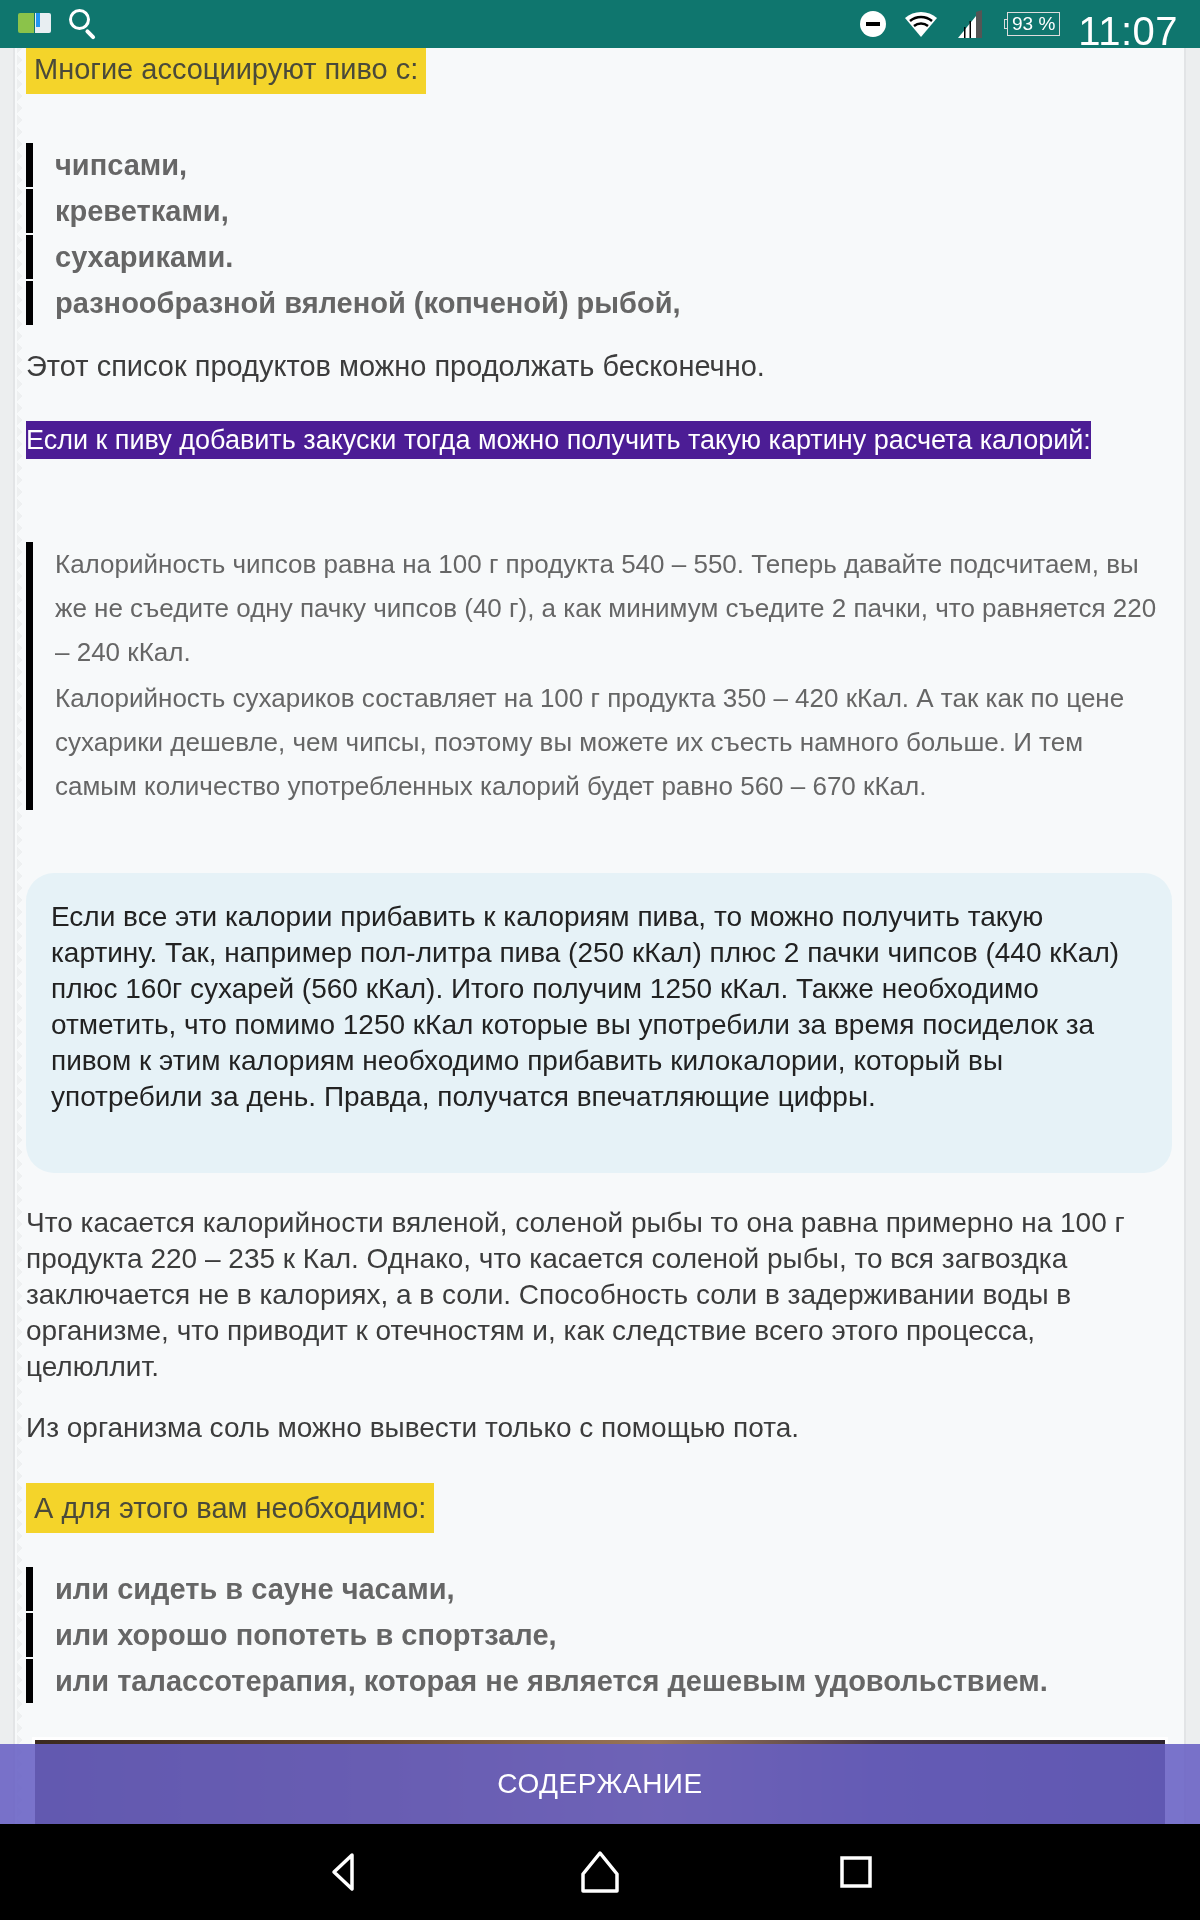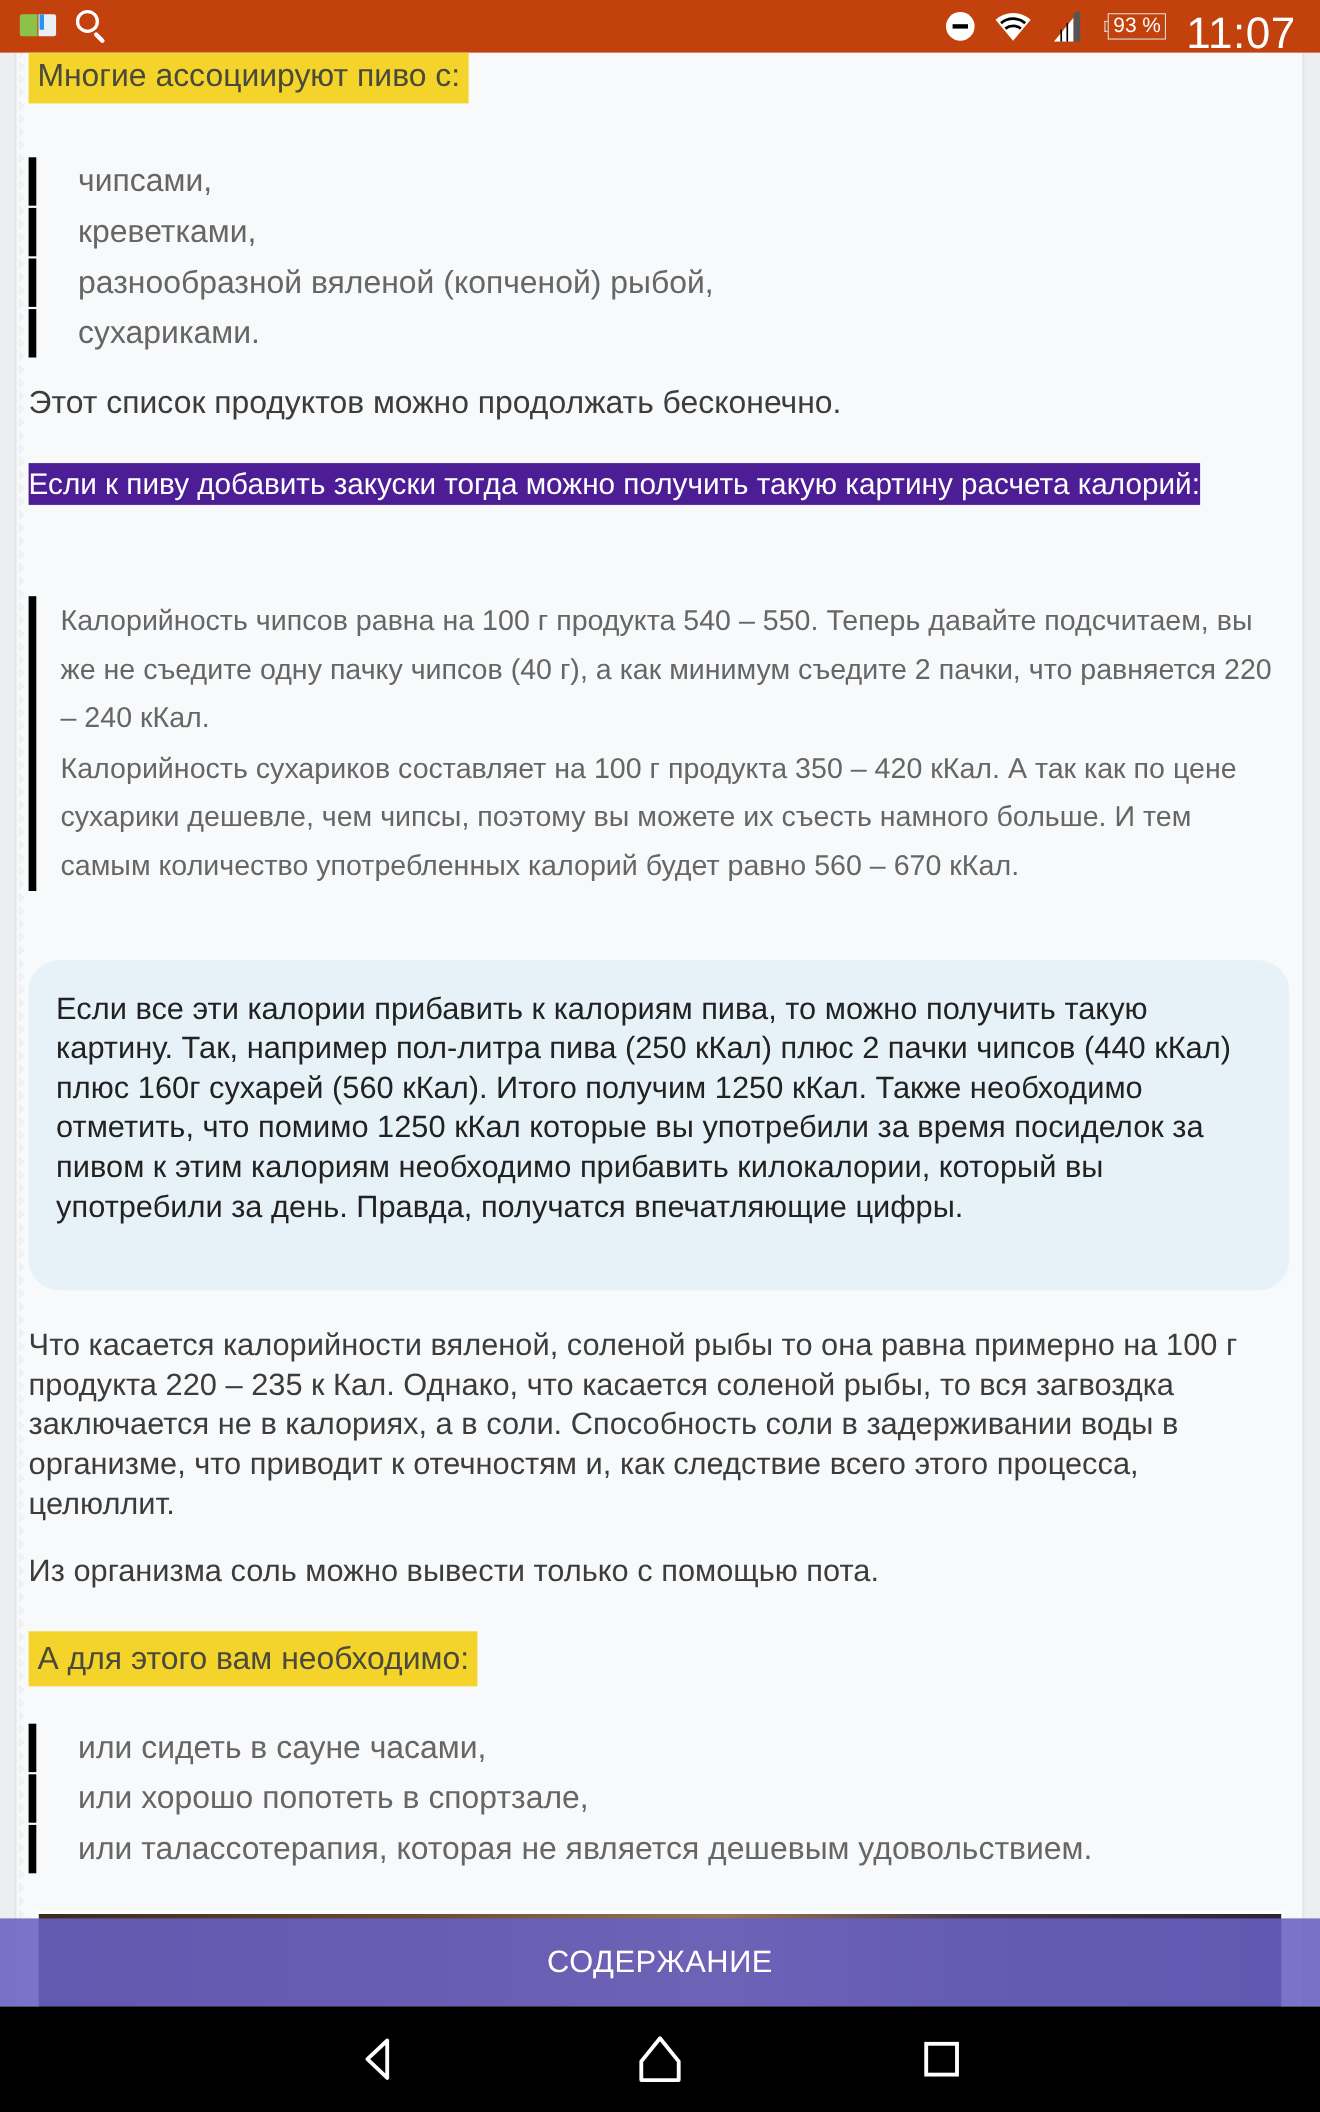--- a/index.html
+++ b/index.html
@@ -1,20 +1,20 @@
 <!DOCTYPE html>
 <html><head>
   <meta charset="utf-8">
   <style>
     * { box-sizing: border-box; margin: 0; padding: 0; }
     html, body { width: 1200px; height: 1920px; overflow: hidden; background: #f0f1f2; }
     body { position: relative; font-family: "Liberation Sans", "DejaVu Sans", sans-serif; }
 
     
-    .statusbar { position: absolute; left: 0; top: 0; width: 1200px; height: 48px; background: #c2410c; color: #fff; }
+    .statusbar { position: absolute; left: 0; top: 0; width: 1200px; height: 48px; background: #0f766e; color: #fff; }
     .sb-left { position: absolute; left: 18px; top: 8px; display: flex; align-items: center; gap: 16px; }
     .sb-right { position: absolute; right: 22px; top: 0; height: 48px; display: flex; align-items: center; gap: 18px; }
     .book-icon { width: 34px; height: 24px; position: relative; }
     .book-icon .pg-l { position: absolute; left: 0; top: 2px; width: 16px; height: 20px; background: #8bc34a; border-radius: 2px 0 0 2px; }
     .book-icon .pg-r { position: absolute; left: 17px; top: 2px; width: 16px; height: 20px; background: #e8eef2; border-radius: 0 2px 2px 0; }
     .book-icon .rib { position: absolute; left: 18px; top: 2px; width: 4px; height: 14px; background: #2196f3; }
     .search-icon { width: 30px; height: 30px; position: relative; }
     .search-icon .ring { position: absolute; left: 1px; top: 1px; width: 21px; height: 21px; border: 3.5px solid #fff; border-radius: 50%; }
     .search-icon .handle { position: absolute; left: 18px; top: 20px; width: 12px; height: 4px; background: #fff; transform: rotate(45deg); transform-origin: left center; border-radius: 2px; }
     .dnd-icon { width: 26px; height: 26px; border-radius: 50%; background: #fff; position: relative; }
@@ -32,21 +32,21 @@
     .zigzag { position: absolute; left: 2px; top: 0; width: 12px; height: 1776px; opacity: 0.5;
       background-image: linear-gradient(135deg, #e6e8ea 25%, transparent 25%), linear-gradient(45deg, #e6e8ea 25%, transparent 25%);
       background-size: 12px 12px; background-position: 0 0; }
 
     .content { position: absolute; left: 26px; top: 0; width: 1146px; }
     .hl-yellow { display: inline-block; background: #f4d42a; color: #4a4a3a; font-size: 29px; padding: 0 8px; height: 50px; line-height: 50px; }
     .hl-purple { background: #4c1d95; color: #fff; font-size: 27px; line-height: 50px; padding: 4px 0; box-decoration-break: clone; -webkit-box-decoration-break: clone; }
     .purple-wrap { width: 1146px; line-height: 50px; }
 
     .bar-list { list-style: none; }
-    .bar-list li { border-left: 7px solid #000; padding-left: 38px; color: #666; font-size: 29px; line-height: 44px; margin-bottom: 2px; }
+    .bar-list li { border-left: 7px solid #000; padding-left: 22px; color: #666; font-size: 29px; line-height: 44px; margin-bottom: 2px; font-weight: bold; }
     .quote { border-left: 7px solid #000; padding-left: 22px; color: #666; font-size: 26px; line-height: 44px; }
     .quote p { margin-bottom: 2px; }
 
     .para { color: #3c3c3c; font-size: 28px; line-height: 36px; }
     .infobox { background: #e6f2f7; border-radius: 28px; padding: 26px 26px 36px 25px; color: #222; font-size: 28px; line-height: 36px; }
 
     
     .bottom-img { position: absolute; left: 32px; top: 1689px; width: 1136px; height: 120px; border: 3px solid #fff;
       background: linear-gradient(90deg, #3b2a20 0%, #6b4a34 30%, #9a7658 55%, #4a3a48 75%, #2e2530 100%); }
     .contents-bar { position: absolute; left: 0; top: 1696px; width: 1200px; height: 80px; background: rgba(104, 96, 196, 0.88); display: flex; align-items: center; justify-content: center; cursor: pointer; }
@@ -98,22 +98,22 @@
   </div>
 
   <div class="content">
     <div style="position:absolute; top:-4px; left:0;">
       <span class="hl-yellow">Многие ассоциируют пиво с:</span>
     </div>
 
     <ul class="bar-list" style="position:absolute; top:95px; left:0; width:1146px;">
       <li>чипсами,</li>
       <li>креветками,</li>
+      <li>сухариками.</li>
       <li>разнообразной вяленой (копченой) рыбой,</li>
-      <li>сухариками.</li>
     </ul>
 
     <p class="para" style="position:absolute; top:300px; left:0; width:1146px; font-size:29px;">Этот список продуктов можно продолжать бесконечно.</p>
 
     <div class="purple-wrap" style="position:absolute; top:367px; left:0;">
       <span class="hl-purple"> Если к пиву добавить закуски тогда можно получить такую картину расчета калорий:</span>
     </div>
 
     <div class="quote" style="position:absolute; top:494px; left:0; width:1146px;">
       <p>Калорийность чипсов равна на 100 г продукта 540 – 550. Теперь давайте подсчитаем, вы же не съедите одну пачку чипсов (40 г), а как минимум съедите 2 пачки, что равняется 220 – 240 кКал.</p>

